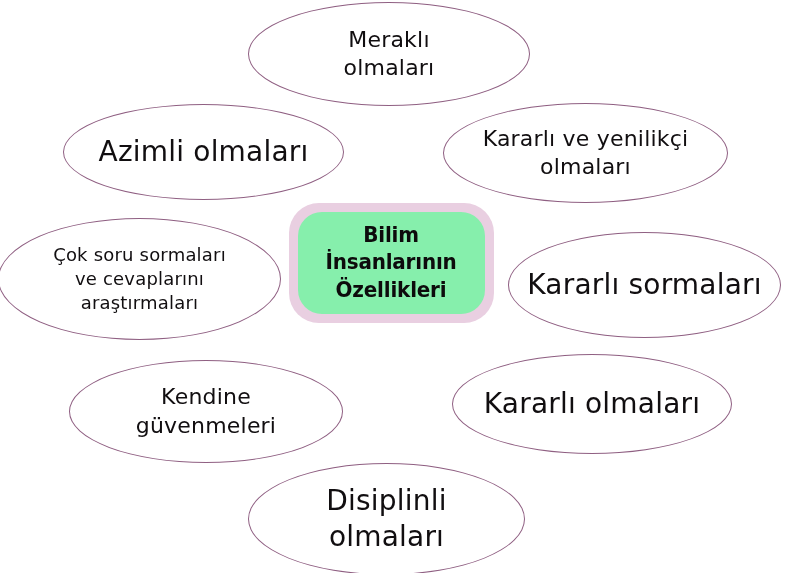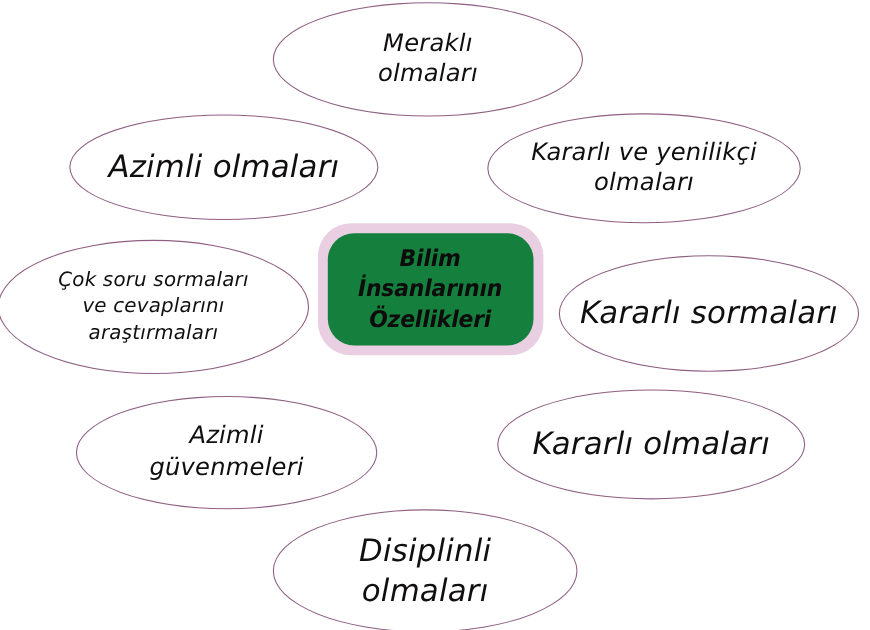--- a/index.html
+++ b/index.html
@@ -13,21 +13,20 @@
     position: relative;
     overflow: hidden;
     font-family: "Liberation Sans", sans-serif;
   }
 
   #diagram {
     position: absolute;
     inset: 0;
     width: 700px;
     height: 573px;
-    font-style: italic;
   }
 
   .node {
     position: absolute;
     display: flex;
     align-items: center;
     justify-content: center;
     text-align: center;
     box-sizing: border-box;
   }
@@ -55,21 +54,21 @@
     top: 203px;
     width: 205px;
     height: 120px;
     background: #e9cfe1;
     border-radius: 30px;
     padding: 9px;
   }
   #center-inner {
     width: 100%;
     height: 100%;
-    background: #15803d;
+    background: #86efac;
     border-radius: 24px;
     display: flex;
     align-items: center;
     justify-content: center;
   }
   #center-label {
     color: #0d0b0c;
     font-family: "DejaVu Sans", sans-serif;
     font-size: 21px;
     font-weight: 700;
@@ -116,21 +115,21 @@
 
   <div class="node ellipse-node" id="node-3">
     <span class="ellipse-label">Kararlı olmaları</span>
   </div>
 
   <div class="node ellipse-node" id="node-4">
     <span class="ellipse-label">Disiplinli olmaları</span>
   </div>
 
   <div class="node ellipse-node" id="node-5">
-    <span class="ellipse-label">Azimli
+    <span class="ellipse-label">Kendine
 güvenmeleri</span>
   </div>
 
   <div class="node ellipse-node" id="node-6">
     <span class="ellipse-label">Çok soru sormaları
 ve cevaplarını
 araştırmaları</span>
   </div>
 
   <div class="node ellipse-node" id="node-7">

